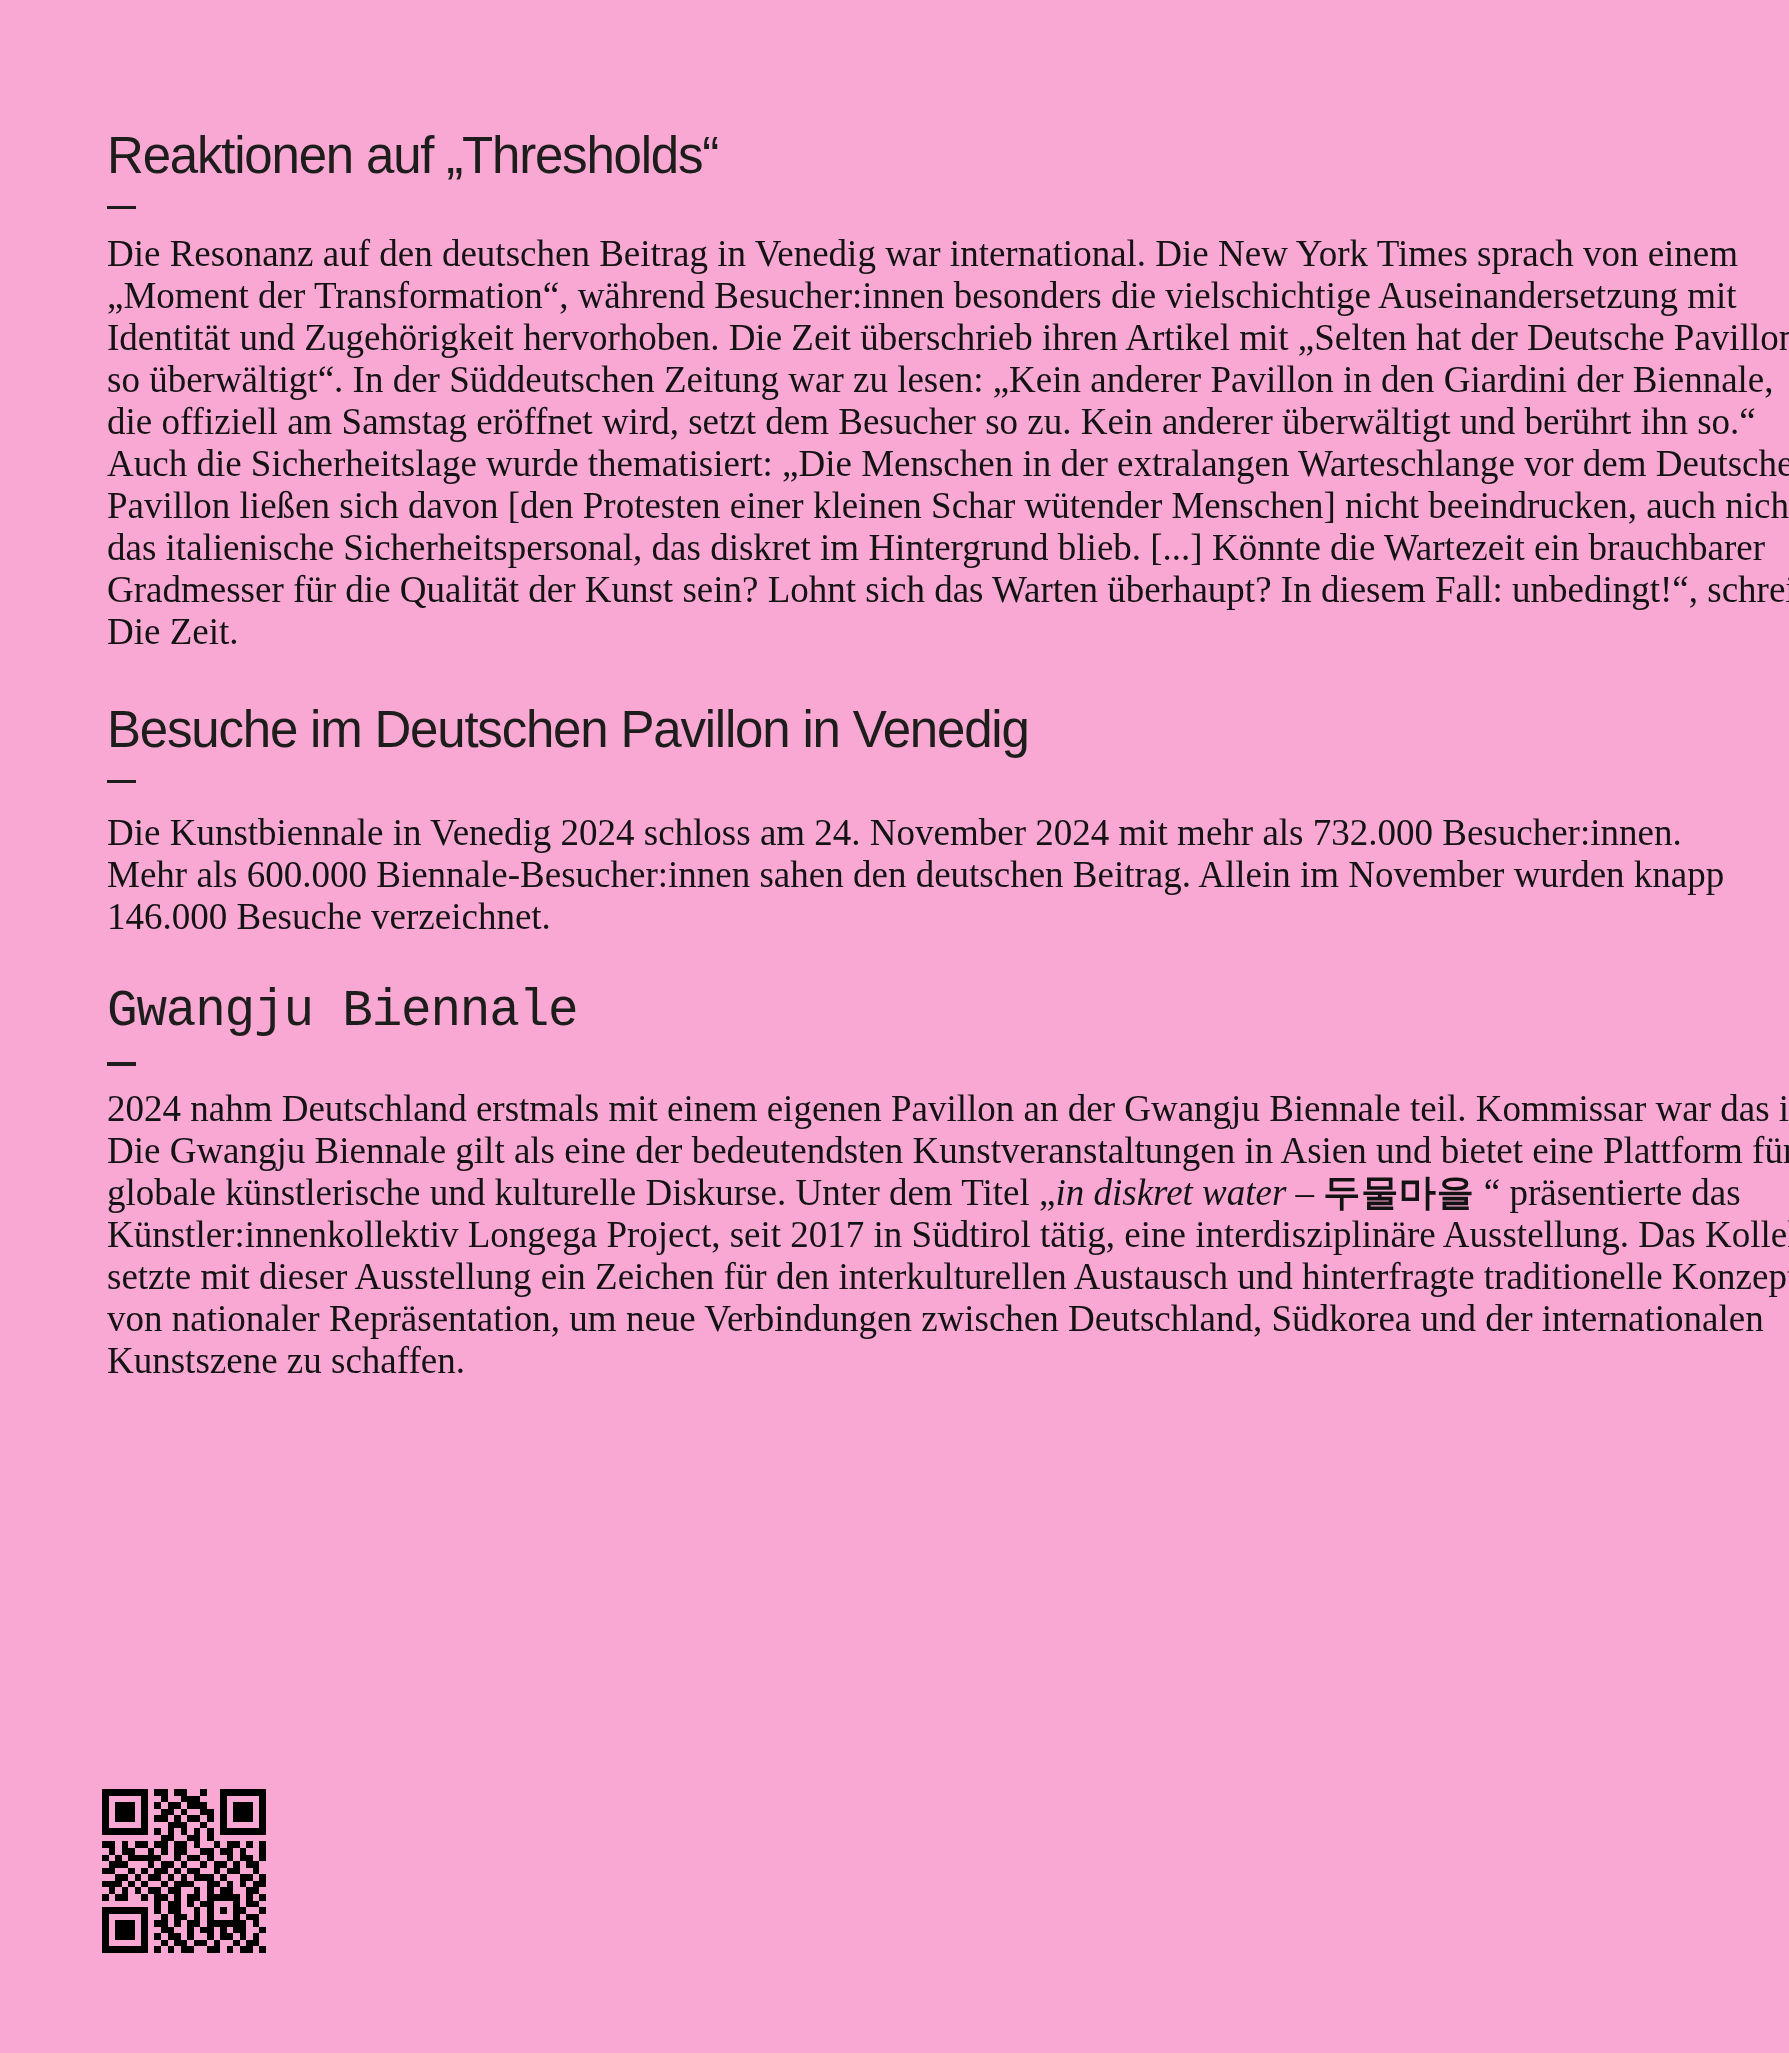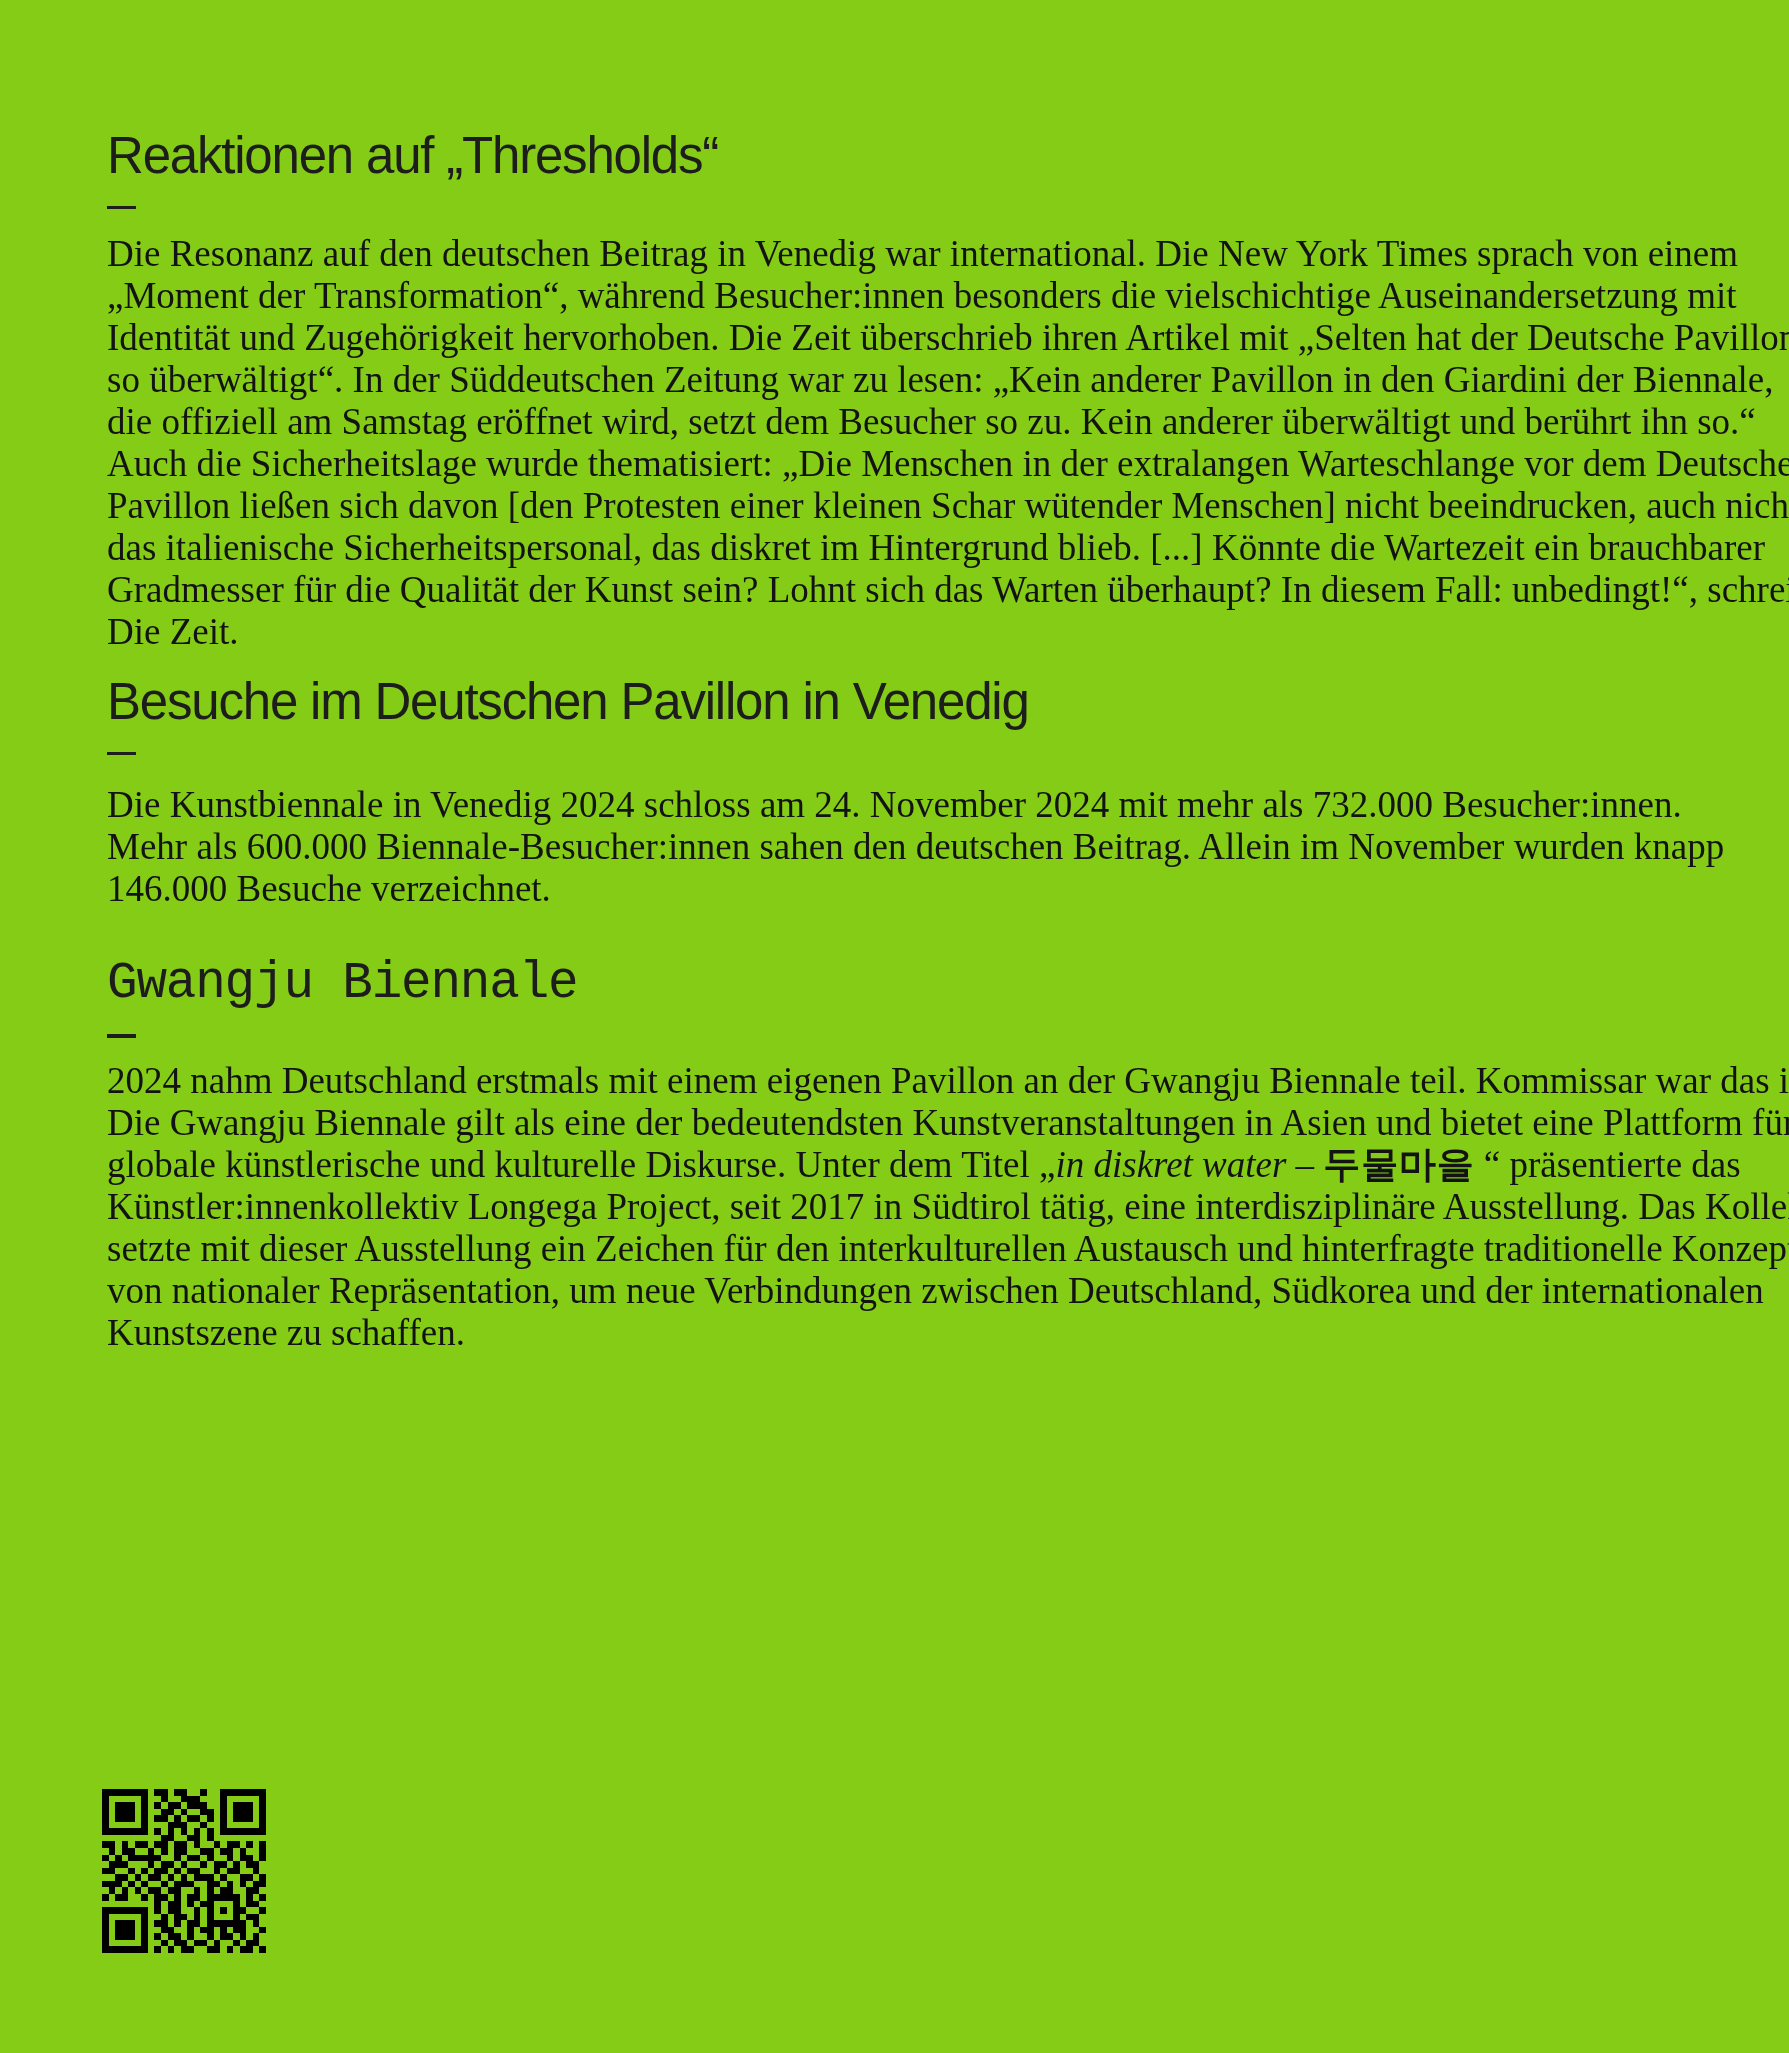--- a/index.html
+++ b/index.html
@@ -1,21 +1,21 @@
 <!DOCTYPE html>
 <html lang="de" style="font-size:13px"><head>
 <meta charset="utf-8">
 <style>
   html, body { margin: 0; padding: 0; background: #e9e9e9; }
   .page {
     position: relative;
     width: 1789px;
     height: 2053px;
     margin: 0 auto;
-    background: #84cc16;
+    background: #f9a8d4;
     overflow: hidden;
     box-sizing: border-box;
     padding-left: 107px;
     padding-right: 72px;
   }
   .heading {
     margin: 0;
     font-family: "Liberation Sans", "DejaVu Sans", sans-serif;
     font-weight: 400;
     font-size: 51px;
@@ -33,21 +33,21 @@
   .body-text {
     margin: 0;
     font-family: "Liberation Serif", "DejaVu Serif", serif;
     font-weight: 400;
     font-size: 37px;
     line-height: 42px;
     color: #131313;
     white-space: pre;
   }
   .mt-p1 { margin-top: 24px; }
-  .mt-h2 { margin-top: 20px; }
+  .mt-h2 { margin-top: 48px; }
   .mt-p2 { margin-top: 29px; }
   .mt-h3 { margin-top: 45px; font-family: Liberation Mono, monospace; }
   .mt-p3 { margin-top: 22.5px; }
   .italic { font-style: italic; }
   .korean { font-weight: 700; letter-spacing: 0.8px; text-align: right; }
   .qr {
     position: absolute;
     left: 102px;
     top: 1789px;
     width: 164px;

